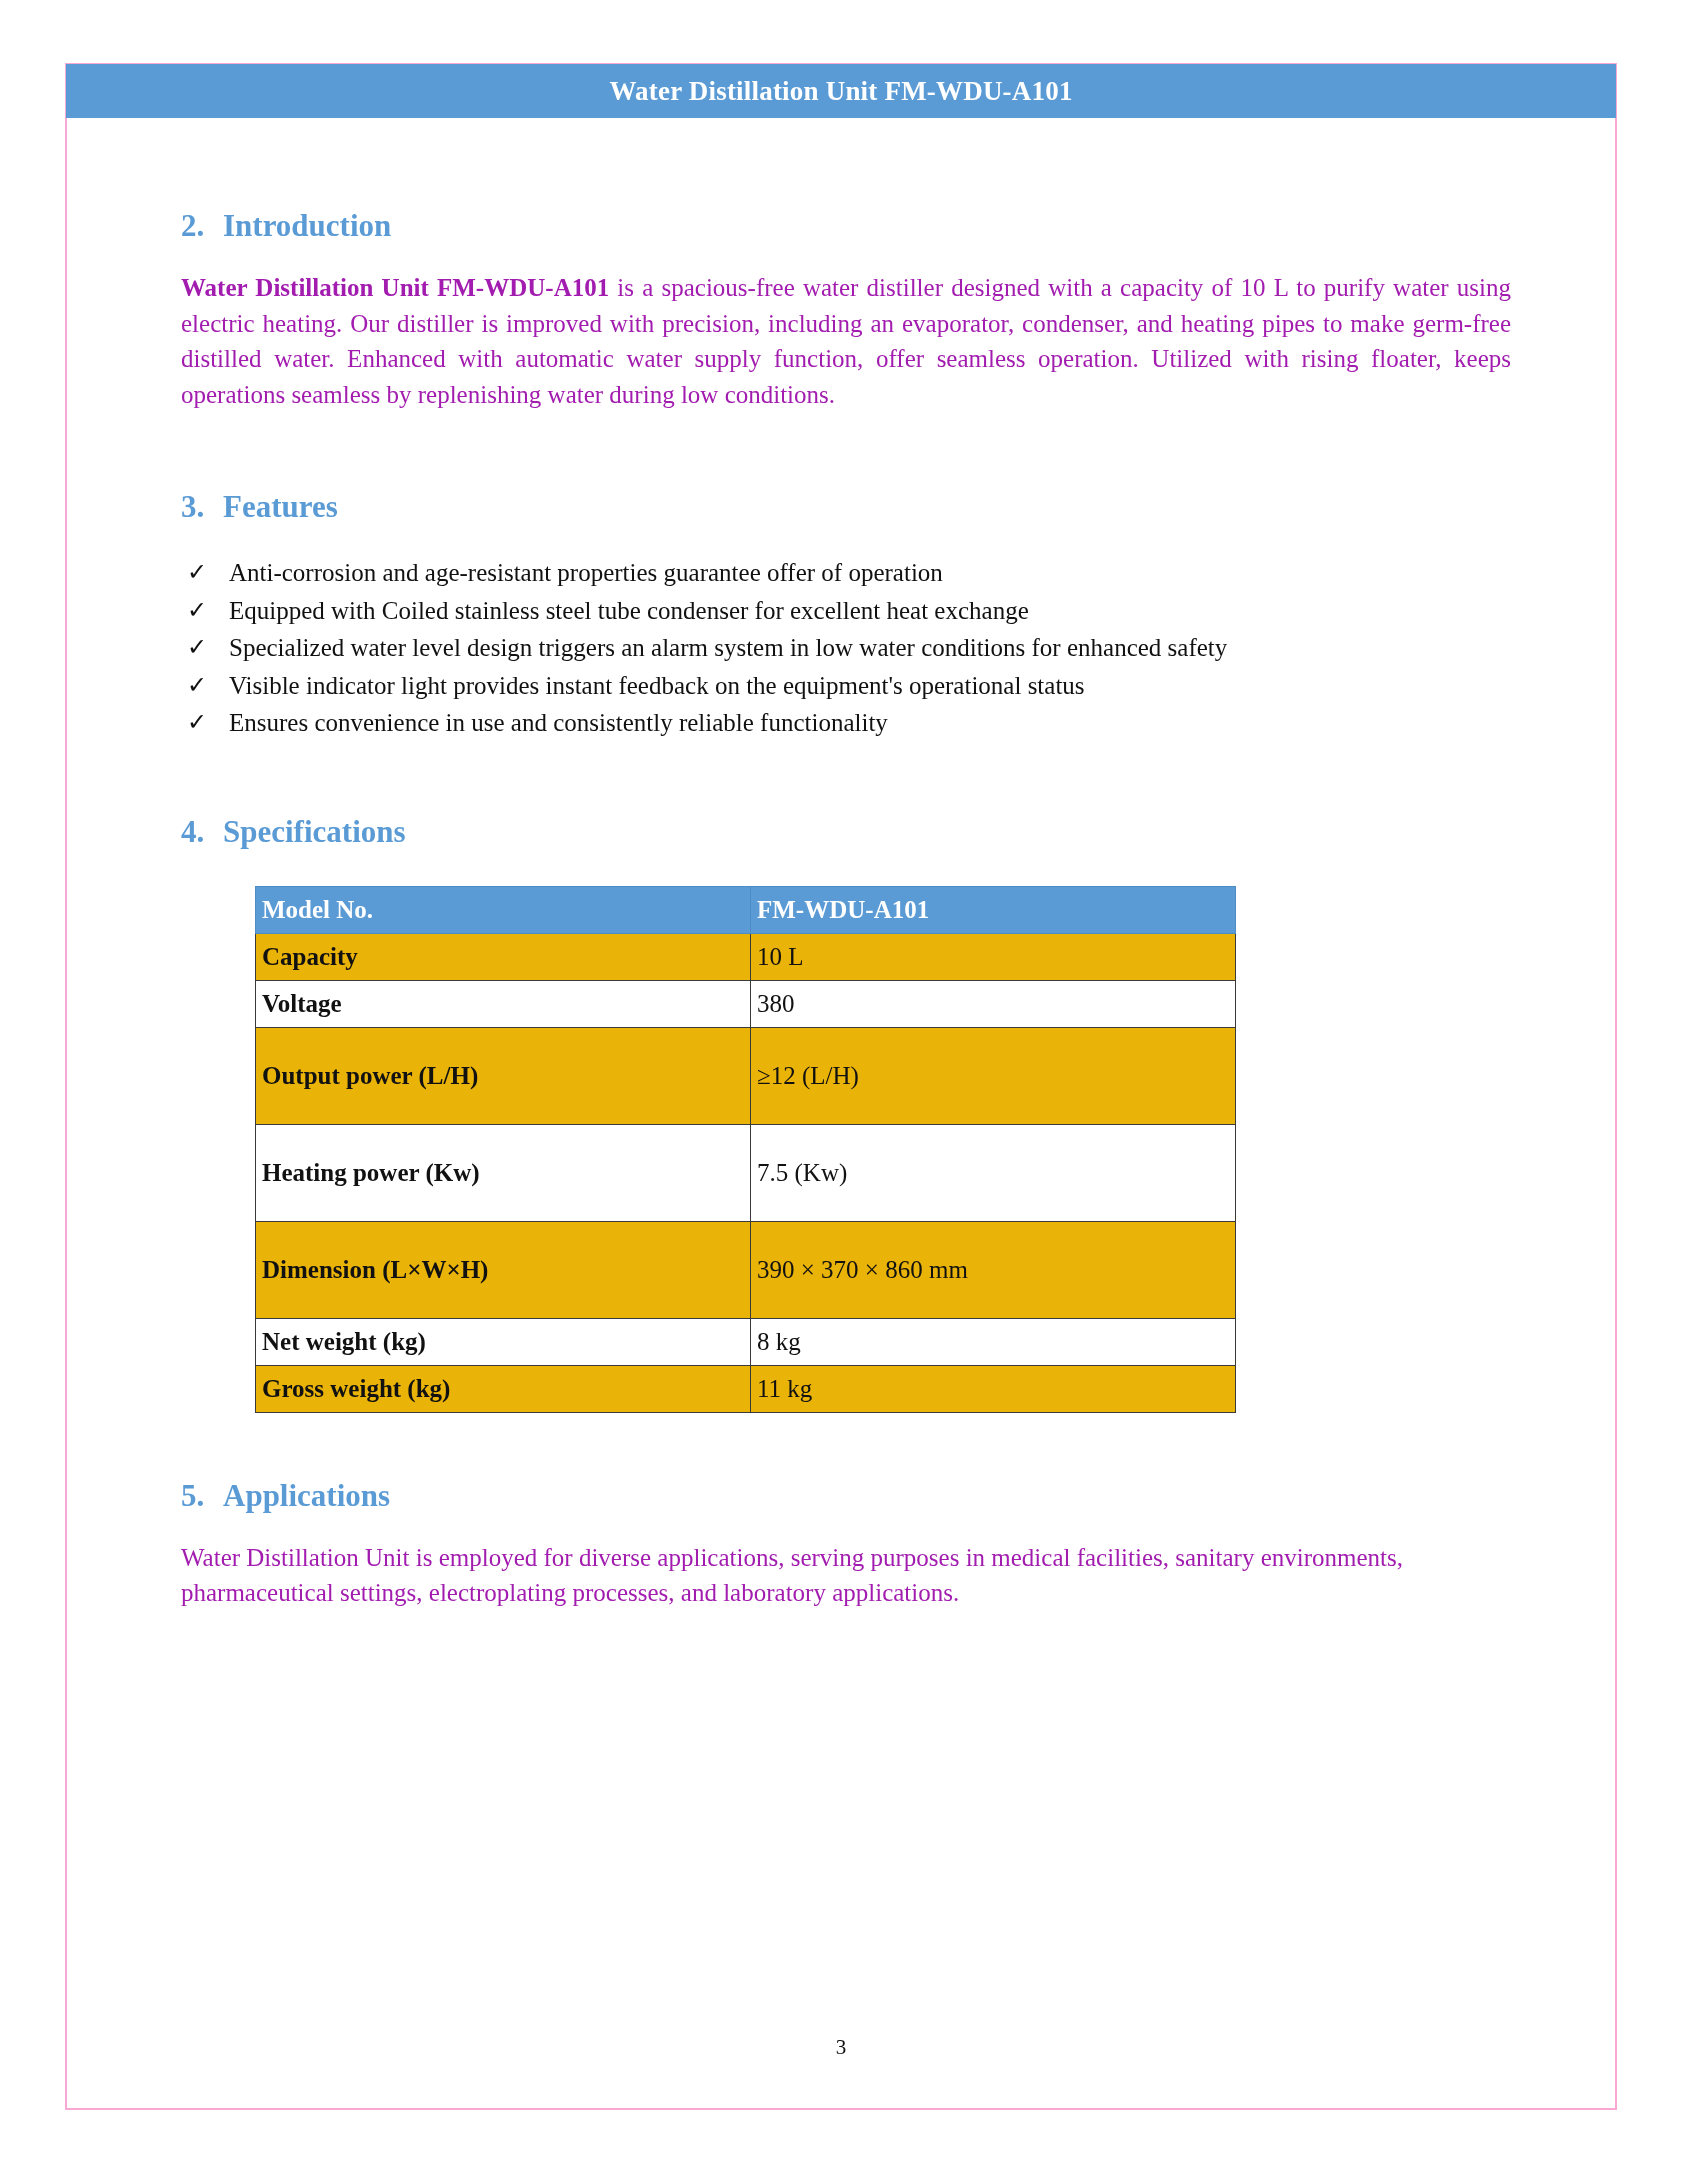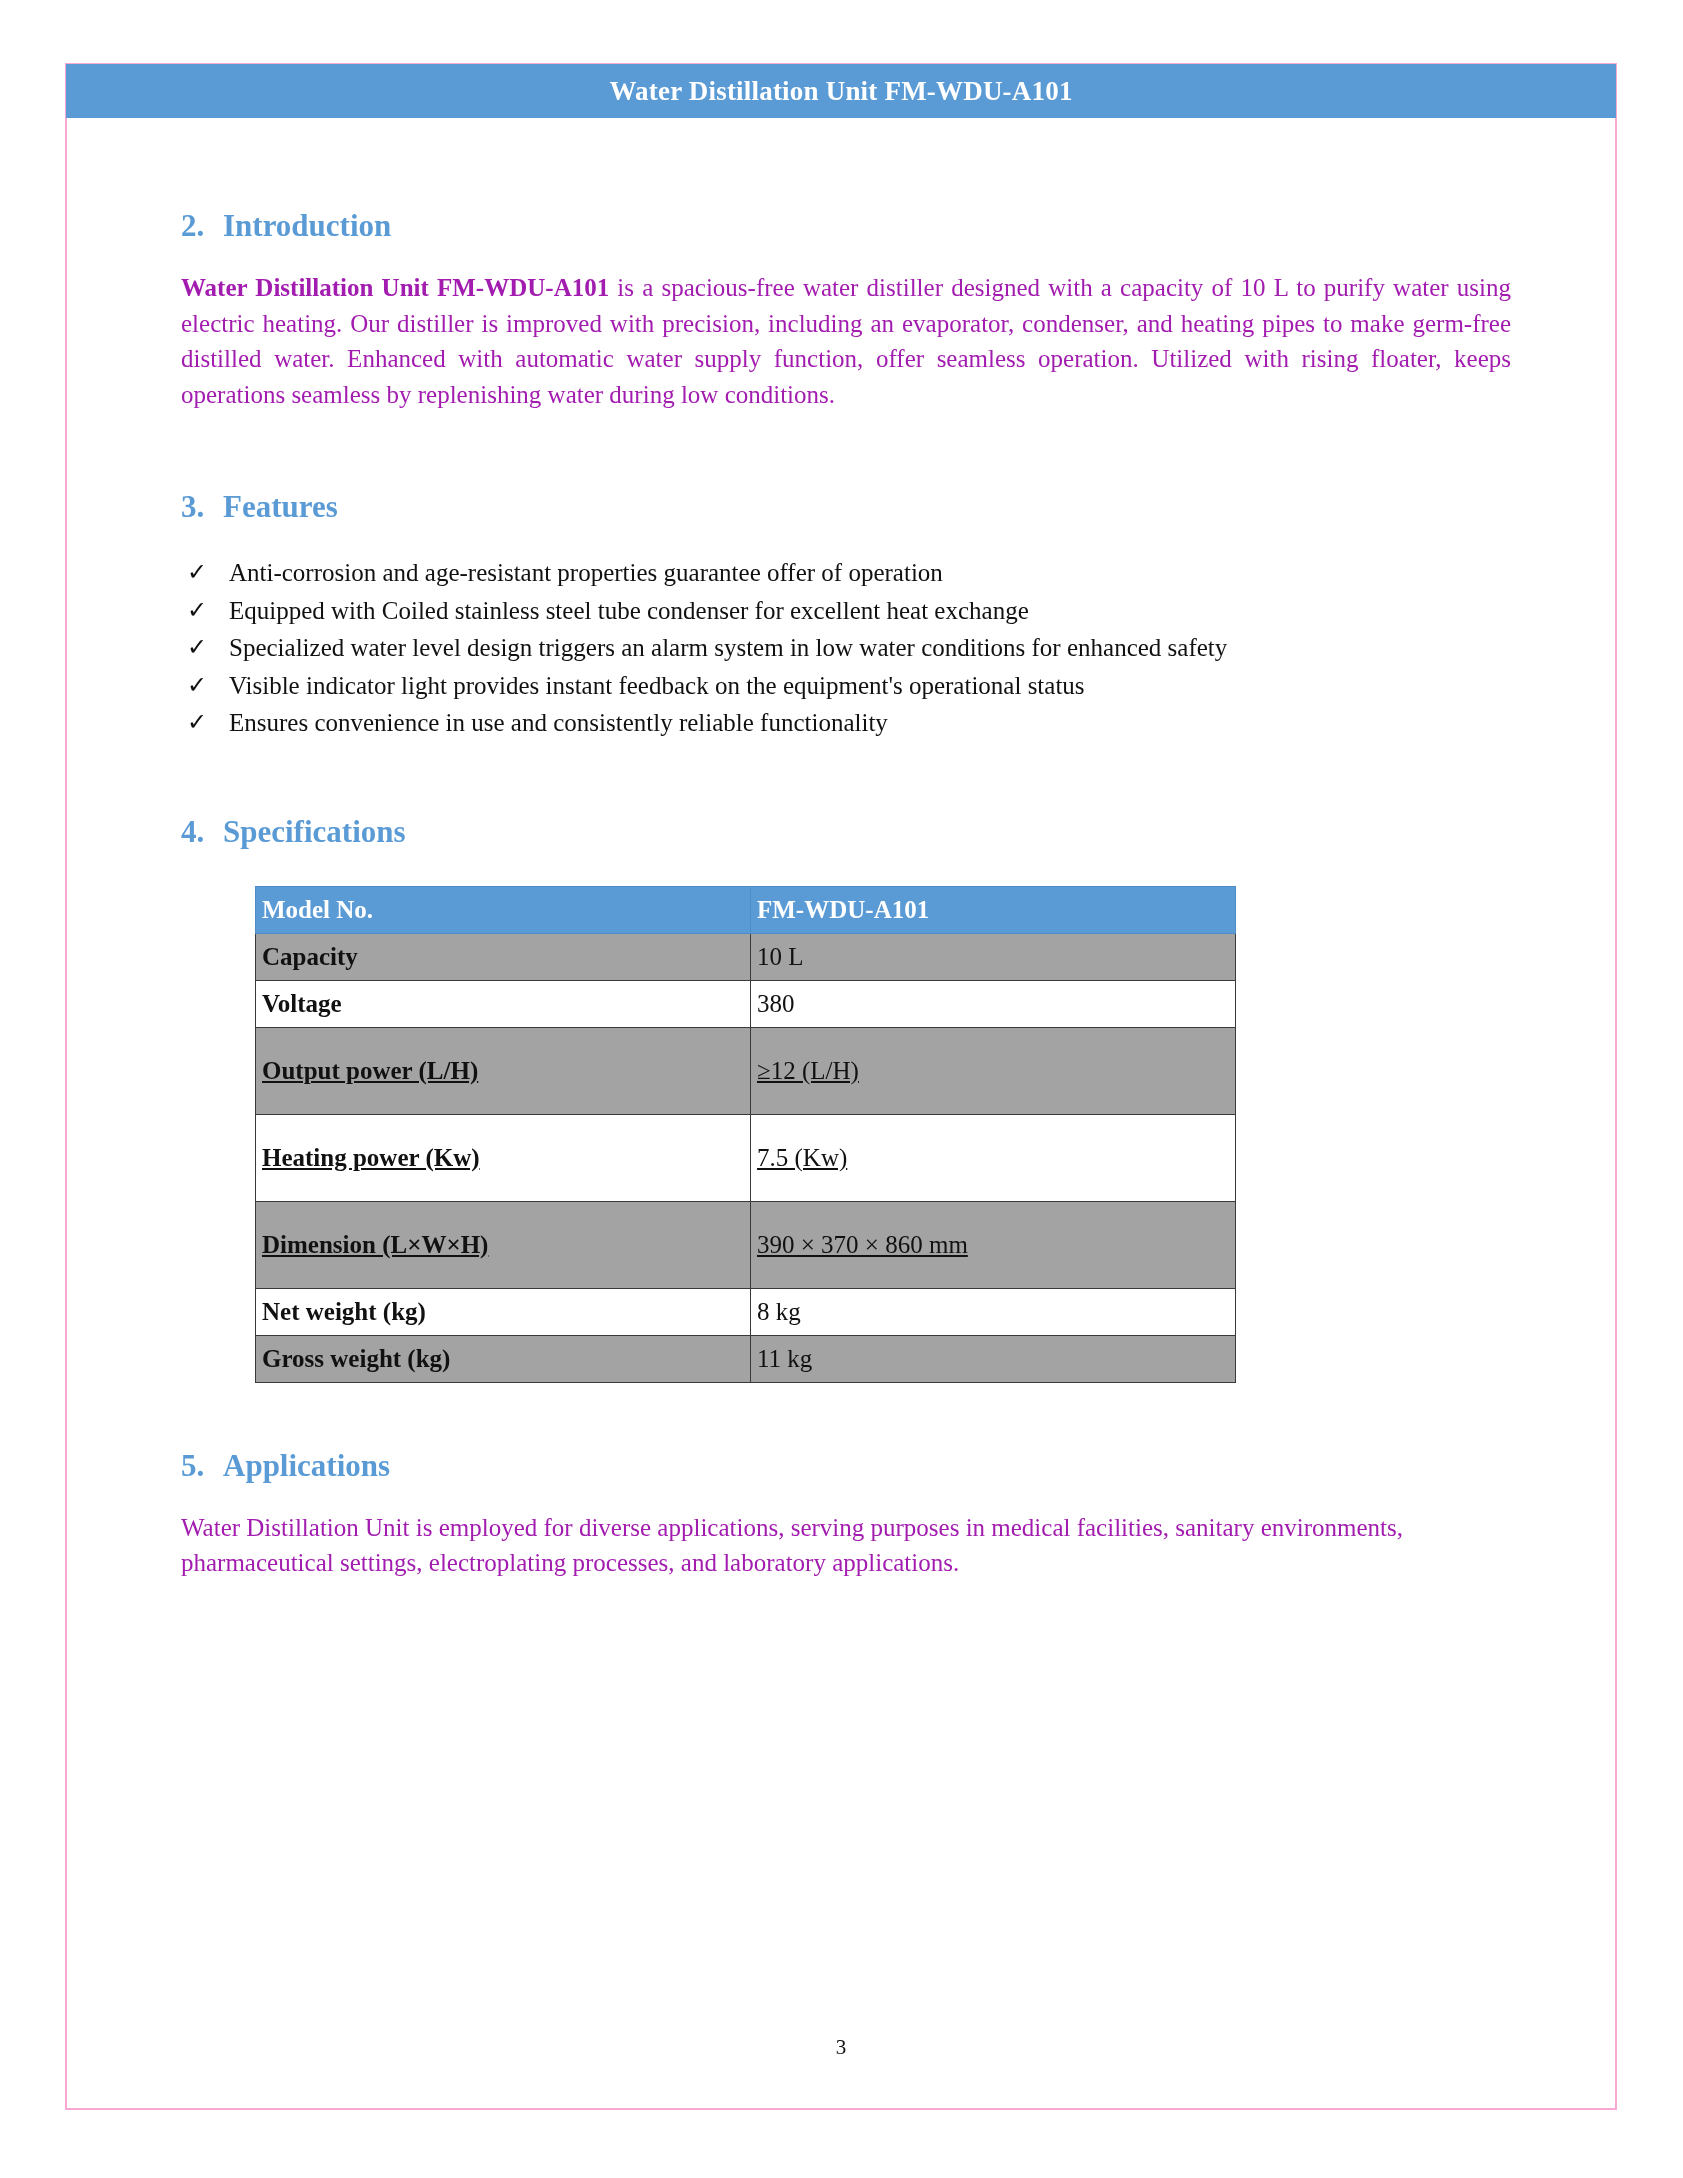--- a/index.html
+++ b/index.html
@@ -145,24 +145,24 @@
     height: 47px;
   }
   table.specs td.key {
     font-weight: bold;
     color: #111111;
   }
   table.specs td.val {
     font-weight: normal;
     color: #111111;
   }
-  table.specs tr.shade td { background: #a3a3a3; }
+  table.specs tr.shade td { background: #eab308; }
   table.specs tr.plain td { background: #ffffff; }
   table.specs tr.h-normal td { height: 47px; }
-  table.specs tr.h-tall td { height: 87px; text-decoration: underline; }
+  table.specs tr.h-tall td { height: 97px; }
 
   
   .sp-intro-top   { height: 89px; }
   .sp-h-to-p      { height: 26px; }
   .sp-p-to-h      { height: 77px; }
   .sp-h-to-list   { height: 30px; }
   .sp-list-to-h   { height: 71px; }
   .sp-h-to-table  { height: 36px; }
   .sp-table-to-h  { height: 65px; }
   .sp-h-to-app    { height: 26px; }

